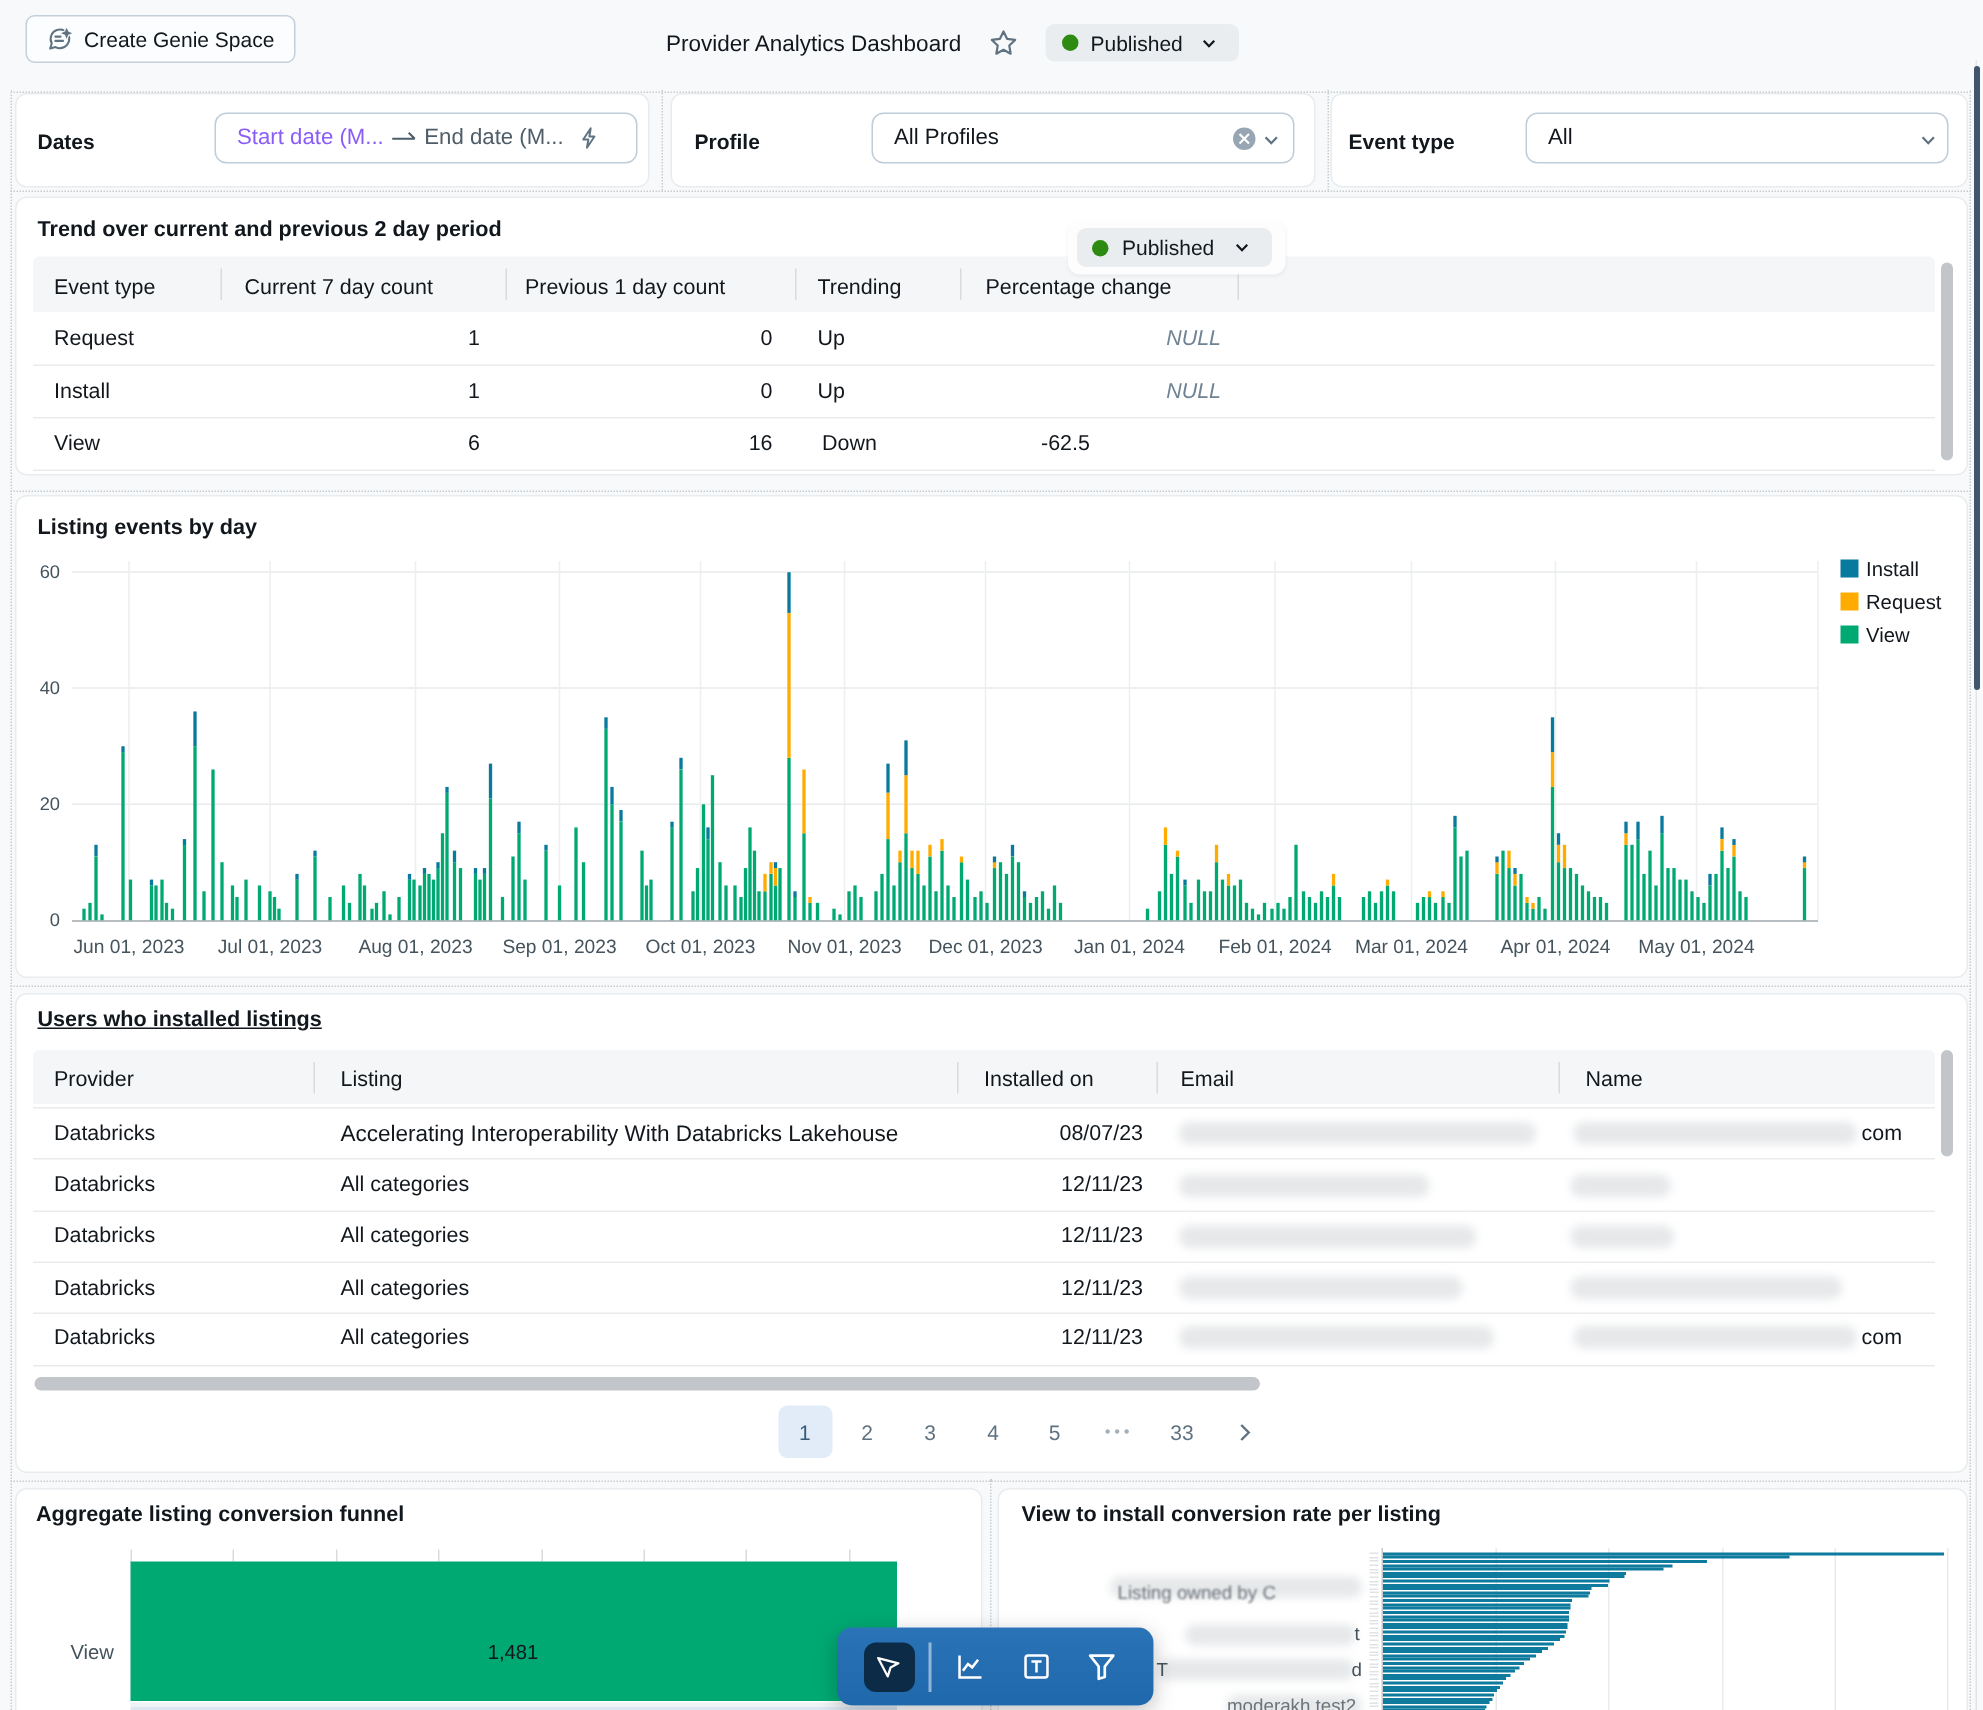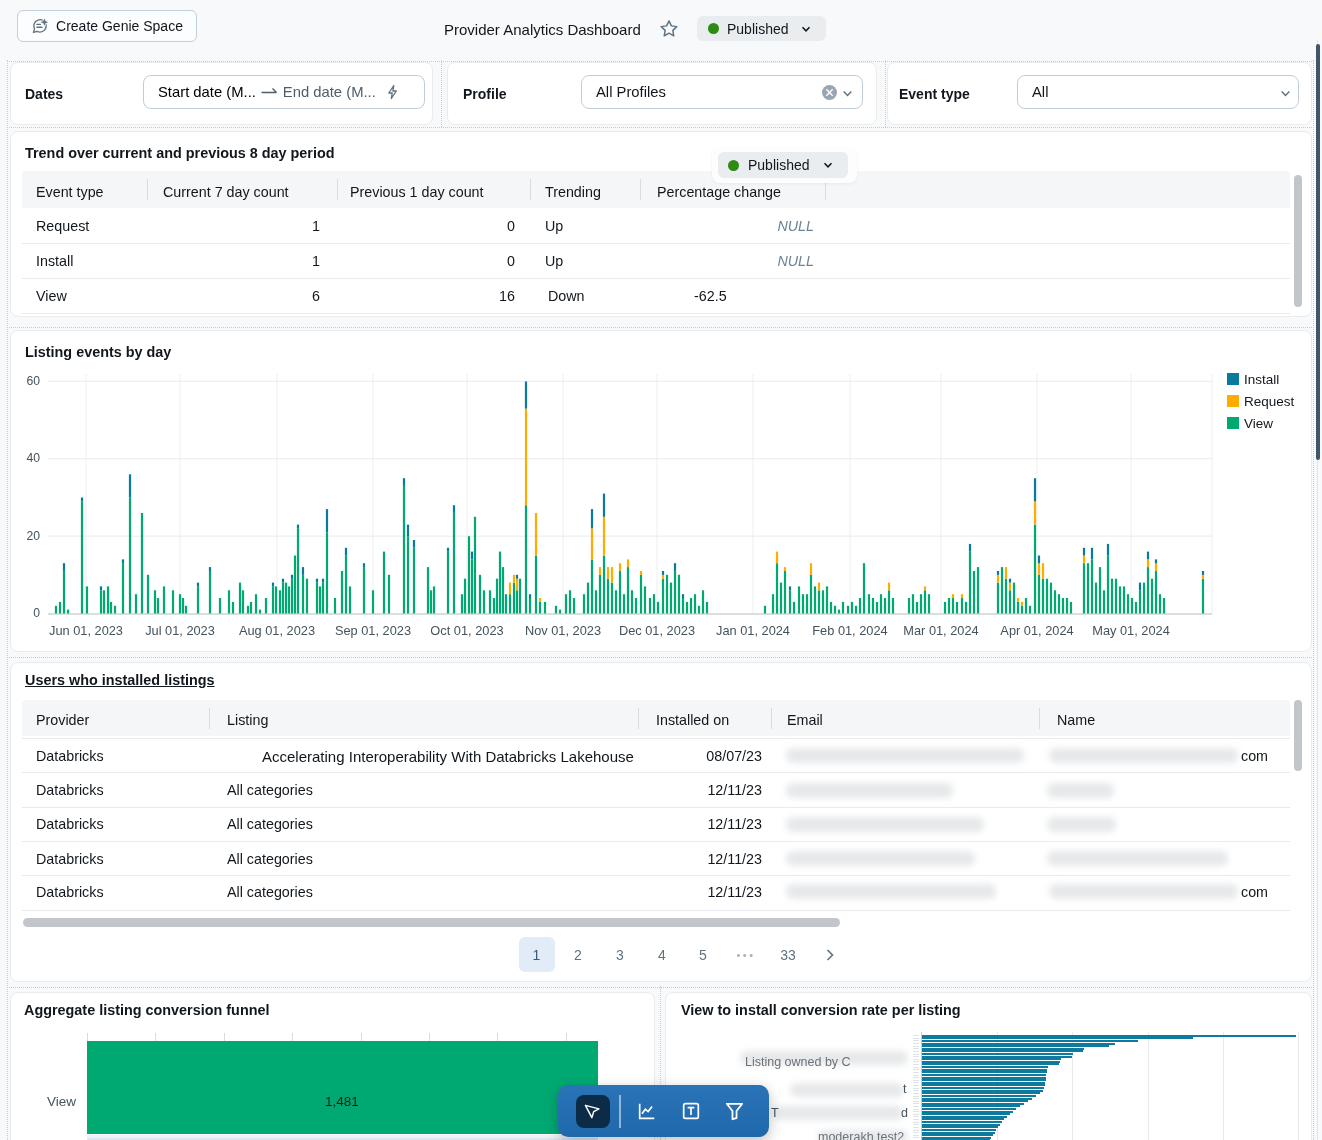--- a/index.html
+++ b/index.html
@@ -49,21 +49,21 @@
       <path d="M2.5 4.2L6 7.8l3.5-3.6" stroke="#11171C" stroke-width="1.5" fill="none"></path>
     </svg>
 </div>
 
 <div class="card" style="left:10px;top:62px;width:423px;height:63px;"></div>
 <div class="card" style="left:447px;top:62px;width:430px;height:63px;"></div>
 <div class="card" style="left:887px;top:62px;width:425px;height:63px;"></div>
 
 <div style="position:absolute;left:25px;top:86px;font-size:14px;font-weight:bold;">Dates</div>
 <div style="position:absolute;left:143px;top:75px;width:282px;height:34px;border:1px solid #C0CDD8;border-radius:8px;background:#fff;display:flex;align-items:center;">
-  <span style="font-size:14.8px;color:#000000;margin-left:14px;">Start date (M...</span>
+  <span style="font-size:14.8px;color:#8b5cf6;margin-left:14px;">Start date (M...</span>
   <svg width="17" height="10" viewBox="0 0 17 10" style="margin-left:5px;" fill="none">
       <path d="M0.5 5.5h15M11.5 1.5l4 4" stroke="#4E5D68" stroke-width="1.4"></path>
     </svg>
   <span style="font-size:14.8px;color:#4E5D68;margin-left:5px;">End date (M...</span>
   <svg width="16" height="16" viewBox="0 0 16 16" style="margin-left:9px;" fill="none">
       <path d="M8.8 1.5L3.8 9h3.4l-.9 5.5 5-7.5H7.9l.9-5.5z" stroke="#5F7281" stroke-width="1.3" stroke-linejoin="round"></path>
     </svg>
 </div>
 
 <div style="position:absolute;left:463px;top:86px;font-size:14px;font-weight:bold;">Profile</div>
@@ -80,21 +80,21 @@
 
 <div style="position:absolute;left:899px;top:86px;font-size:14px;font-weight:bold;">Event type</div>
 <div style="position:absolute;left:1017px;top:75px;width:282px;height:34px;border:1px solid #C0CDD8;border-radius:8px;background:#fff;">
   <span style="position:absolute;left:14px;top:8px;font-size:14.8px;color:#11171C;">All</span>
   <svg width="13" height="13" viewBox="0 0 12 12" style="position:absolute;left:261px;top:11px;" fill="none">
       <path d="M2.5 4.2L6 7.8l3.5-3.6" stroke="#5F7281" stroke-width="1.4" fill="none"></path>
     </svg>
 </div>
 
 <div class="card" style="left:10px;top:131px;width:1302px;height:186px;"></div>
-<div class="ttl" style="left:25px;top:145px;">Trend over current and previous 8 day period</div>
+<div class="ttl" style="left:25px;top:145px;">Trend over current and previous 2 day period</div>
 <div class="hdrbg" style="left:22px;top:170.5px;width:1268px;height:37.5px;border-radius:4px 4px 0 0;"></div>
 <div class="hcell" style="left:36px;top:184px;">Event type</div>
 <div class="hcell" style="left:163px;top:184px;">Current 7 day count</div>
 <div class="hcell" style="left:350px;top:184px;">Previous 1 day count</div>
 <div class="hcell" style="left:545px;top:184px;">Trending</div>
 <div class="hcell" style="left:657px;top:184px;">Percentage change</div>
 <div class="sep" style="left:147px;top:179px;height:21px;"></div>
 <div class="sep" style="left:337px;top:179px;height:21px;"></div>
 <div class="sep" style="left:530px;top:179px;height:21px;"></div>
 <div class="sep" style="left:640px;top:179px;height:21px;"></div>
@@ -469,21 +469,21 @@
 <div class="hcell" style="left:36px;top:712px;">Provider</div>
 <div class="hcell" style="left:227px;top:712px;">Listing</div>
 <div class="hcell" style="left:656px;top:712px;">Installed on</div>
 <div class="hcell" style="left:787px;top:712px;">Email</div>
 <div class="hcell" style="left:1057px;top:712px;">Name</div>
 <div class="sep" style="left:209.0px;top:708px;height:21px;"></div>
 <div class="sep" style="left:638.0px;top:708px;height:21px;"></div>
 <div class="sep" style="left:770.5px;top:708px;height:21px;"></div>
 <div class="sep" style="left:1039.0px;top:708px;height:21px;"></div>
 <div class="cell" style="left:36px;top:755.5px;transform:translateY(-50%);">Databricks</div>
-<div class="cell" style="left:227px;top:755.5px;transform:translateY(-50%);font-size:15px;margin-left:35px;">Accelerating Interoperability With Databricks Lakehouse</div>
+<div class="cell" style="left:227px;top:755.5px;transform:translateY(-50%);font-size:15px;">Accelerating Interoperability With Databricks Lakehouse</div>
 <div class="cell" style="left:642px;top:755.5px;width:120px;text-align:right;transform:translateY(-50%);">08/07/23</div>
 <div class="cell" style="left:36px;top:790.0px;transform:translateY(-50%);">Databricks</div>
 <div class="cell" style="left:227px;top:790.0px;transform:translateY(-50%);font-size:14.3px;">All categories</div>
 <div class="cell" style="left:642px;top:790.0px;width:120px;text-align:right;transform:translateY(-50%);">12/11/23</div>
 <div class="cell" style="left:36px;top:824.3px;transform:translateY(-50%);">Databricks</div>
 <div class="cell" style="left:227px;top:824.3px;transform:translateY(-50%);font-size:14.3px;">All categories</div>
 <div class="cell" style="left:642px;top:824.3px;width:120px;text-align:right;transform:translateY(-50%);">12/11/23</div>
 <div class="cell" style="left:36px;top:858.5px;transform:translateY(-50%);">Databricks</div>
 <div class="cell" style="left:227px;top:858.5px;transform:translateY(-50%);font-size:14.3px;">All categories</div>
 <div class="cell" style="left:642px;top:858.5px;width:120px;text-align:right;transform:translateY(-50%);">12/11/23</div>

